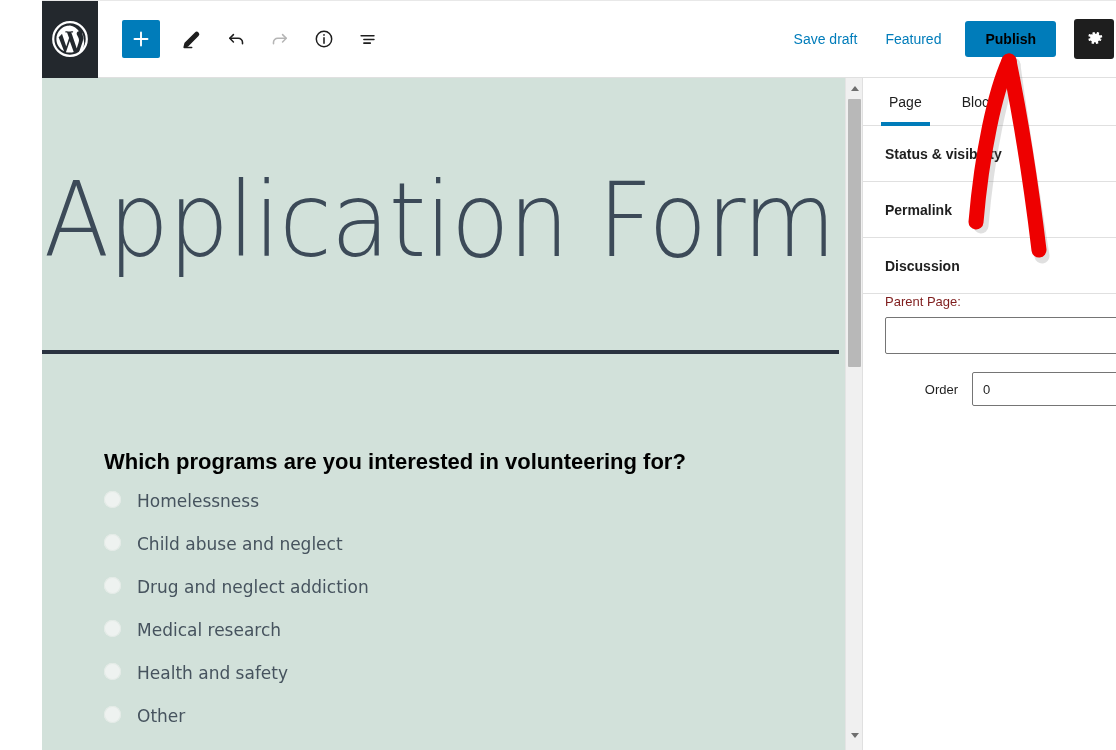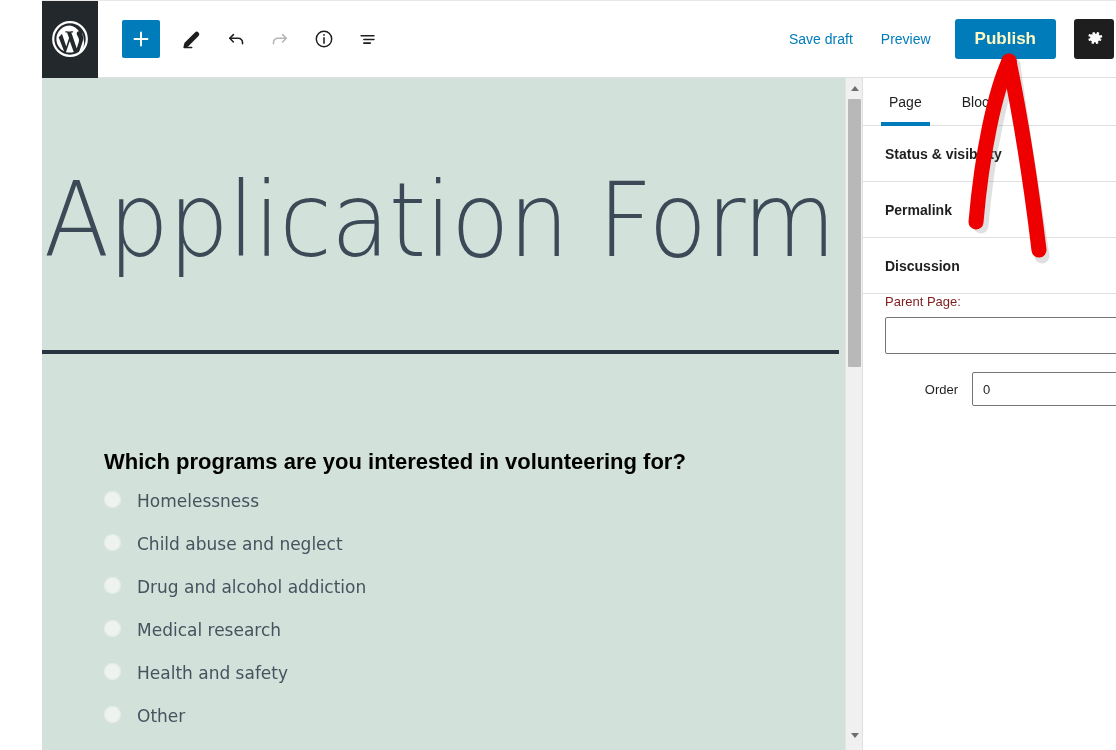--- a/index.html
+++ b/index.html
@@ -85,22 +85,22 @@
     color: #007cba;
     background: none;
     border: none;
     cursor: pointer;
     padding: 8px 14px;
     font-family: "Liberation Sans", sans-serif;
     white-space: nowrap;
   }
   .publish-btn {
     background: #007cba;
-    color: #fef9c3;
-    font-size: 17px;
+    color: #000000;
+    font-size: 14px;
     font-weight: bold;
     border: none;
     border-radius: 3px;
     padding: 10px 20px;
     margin-left: 10px;
     cursor: pointer;
     font-family: "Liberation Sans", sans-serif;
   }
   .gear-btn {
     width: 40px; height: 40px;
@@ -429,21 +429,21 @@
 
       <button class="tb-btn">
         <svg width="22" height="22" viewBox="0 0 24 24">
           <path d="M4.5 8.5h14M7.5 12.5h11M7.5 16.5h7" stroke-width="1.7" stroke-linecap="round"></path>
         </svg>
       </button>
     </div>
 
     <div class="toolbar-right">
       <button class="link-btn">Save draft</button>
-      <button class="link-btn">Preview</button>
+      <button class="link-btn">Featured</button>
       <button class="publish-btn">Publish</button>
       <button class="gear-btn">
         <svg width="21" height="21" viewBox="0 0 24 24">
           <path fill="#ffffff" d="M12 8.1a3.9 3.9 0 1 0 0 7.8 3.9 3.9 0 0 0 0-7.8zm0 6a2.1 2.1 0 1 1 0-4.2 2.1 2.1 0 0 1 0 4.2z"></path>
           <path fill="#ffffff" d="M20.4 13.2l-1.6-.4a6.9 6.9 0 0 0 0-1.6l1.6-.4a.6.6 0 0 0 .45-.72l-.4-1.6a.6.6 0 0 0-.73-.43l-1.58.42a6.9 6.9 0 0 0-1.14-1.14l.42-1.58a.6.6 0 0 0-.43-.73l-1.6-.4a.6.6 0 0 0-.72.45l-.4 1.6a6.9 6.9 0 0 0-1.6 0l-.4-1.6a.6.6 0 0 0-.72-.45l-1.6.4a.6.6 0 0 0-.43.73l.42 1.58A6.9 6.9 0 0 0 7.8 7.29l-1.58-.42a.6.6 0 0 0-.73.43l-.4 1.6a.6.6 0 0 0 .45.72l1.6.4a6.9 6.9 0 0 0 0 1.6l-1.6.4a.6.6 0 0 0-.45.72l.4 1.6a.6.6 0 0 0 .73.43l1.58-.42c.34.43.72.81 1.14 1.14l-.42 1.58a.6.6 0 0 0 .43.73l1.6.4a.6.6 0 0 0 .72-.45l.4-1.6a6.9 6.9 0 0 0 1.6 0l.4 1.6a.6.6 0 0 0 .72.45l1.6-.4a.6.6 0 0 0 .43-.73l-.42-1.58c.43-.34.81-.72 1.14-1.14l1.58.42a.6.6 0 0 0 .73-.43l.4-1.6a.6.6 0 0 0-.45-.72z"></path>
         </svg>
       </button>
       <button class="more-btn">
         <span class="dots">
             <i></i>
@@ -465,21 +465,21 @@
         <div class="option-row">
           <span class="radio-dot"></span>
           <span class="option-label">Homelessness</span>
         </div>
         <div class="option-row">
           <span class="radio-dot"></span>
           <span class="option-label">Child abuse and neglect</span>
         </div>
         <div class="option-row">
           <span class="radio-dot"></span>
-          <span class="option-label">Drug and alcohol addiction</span>
+          <span class="option-label">Drug and neglect addiction</span>
         </div>
         <div class="option-row">
           <span class="radio-dot"></span>
           <span class="option-label">Medical research</span>
         </div>
         <div class="option-row">
           <span class="radio-dot"></span>
           <span class="option-label">Health and safety</span>
         </div>
         <div class="option-row">

